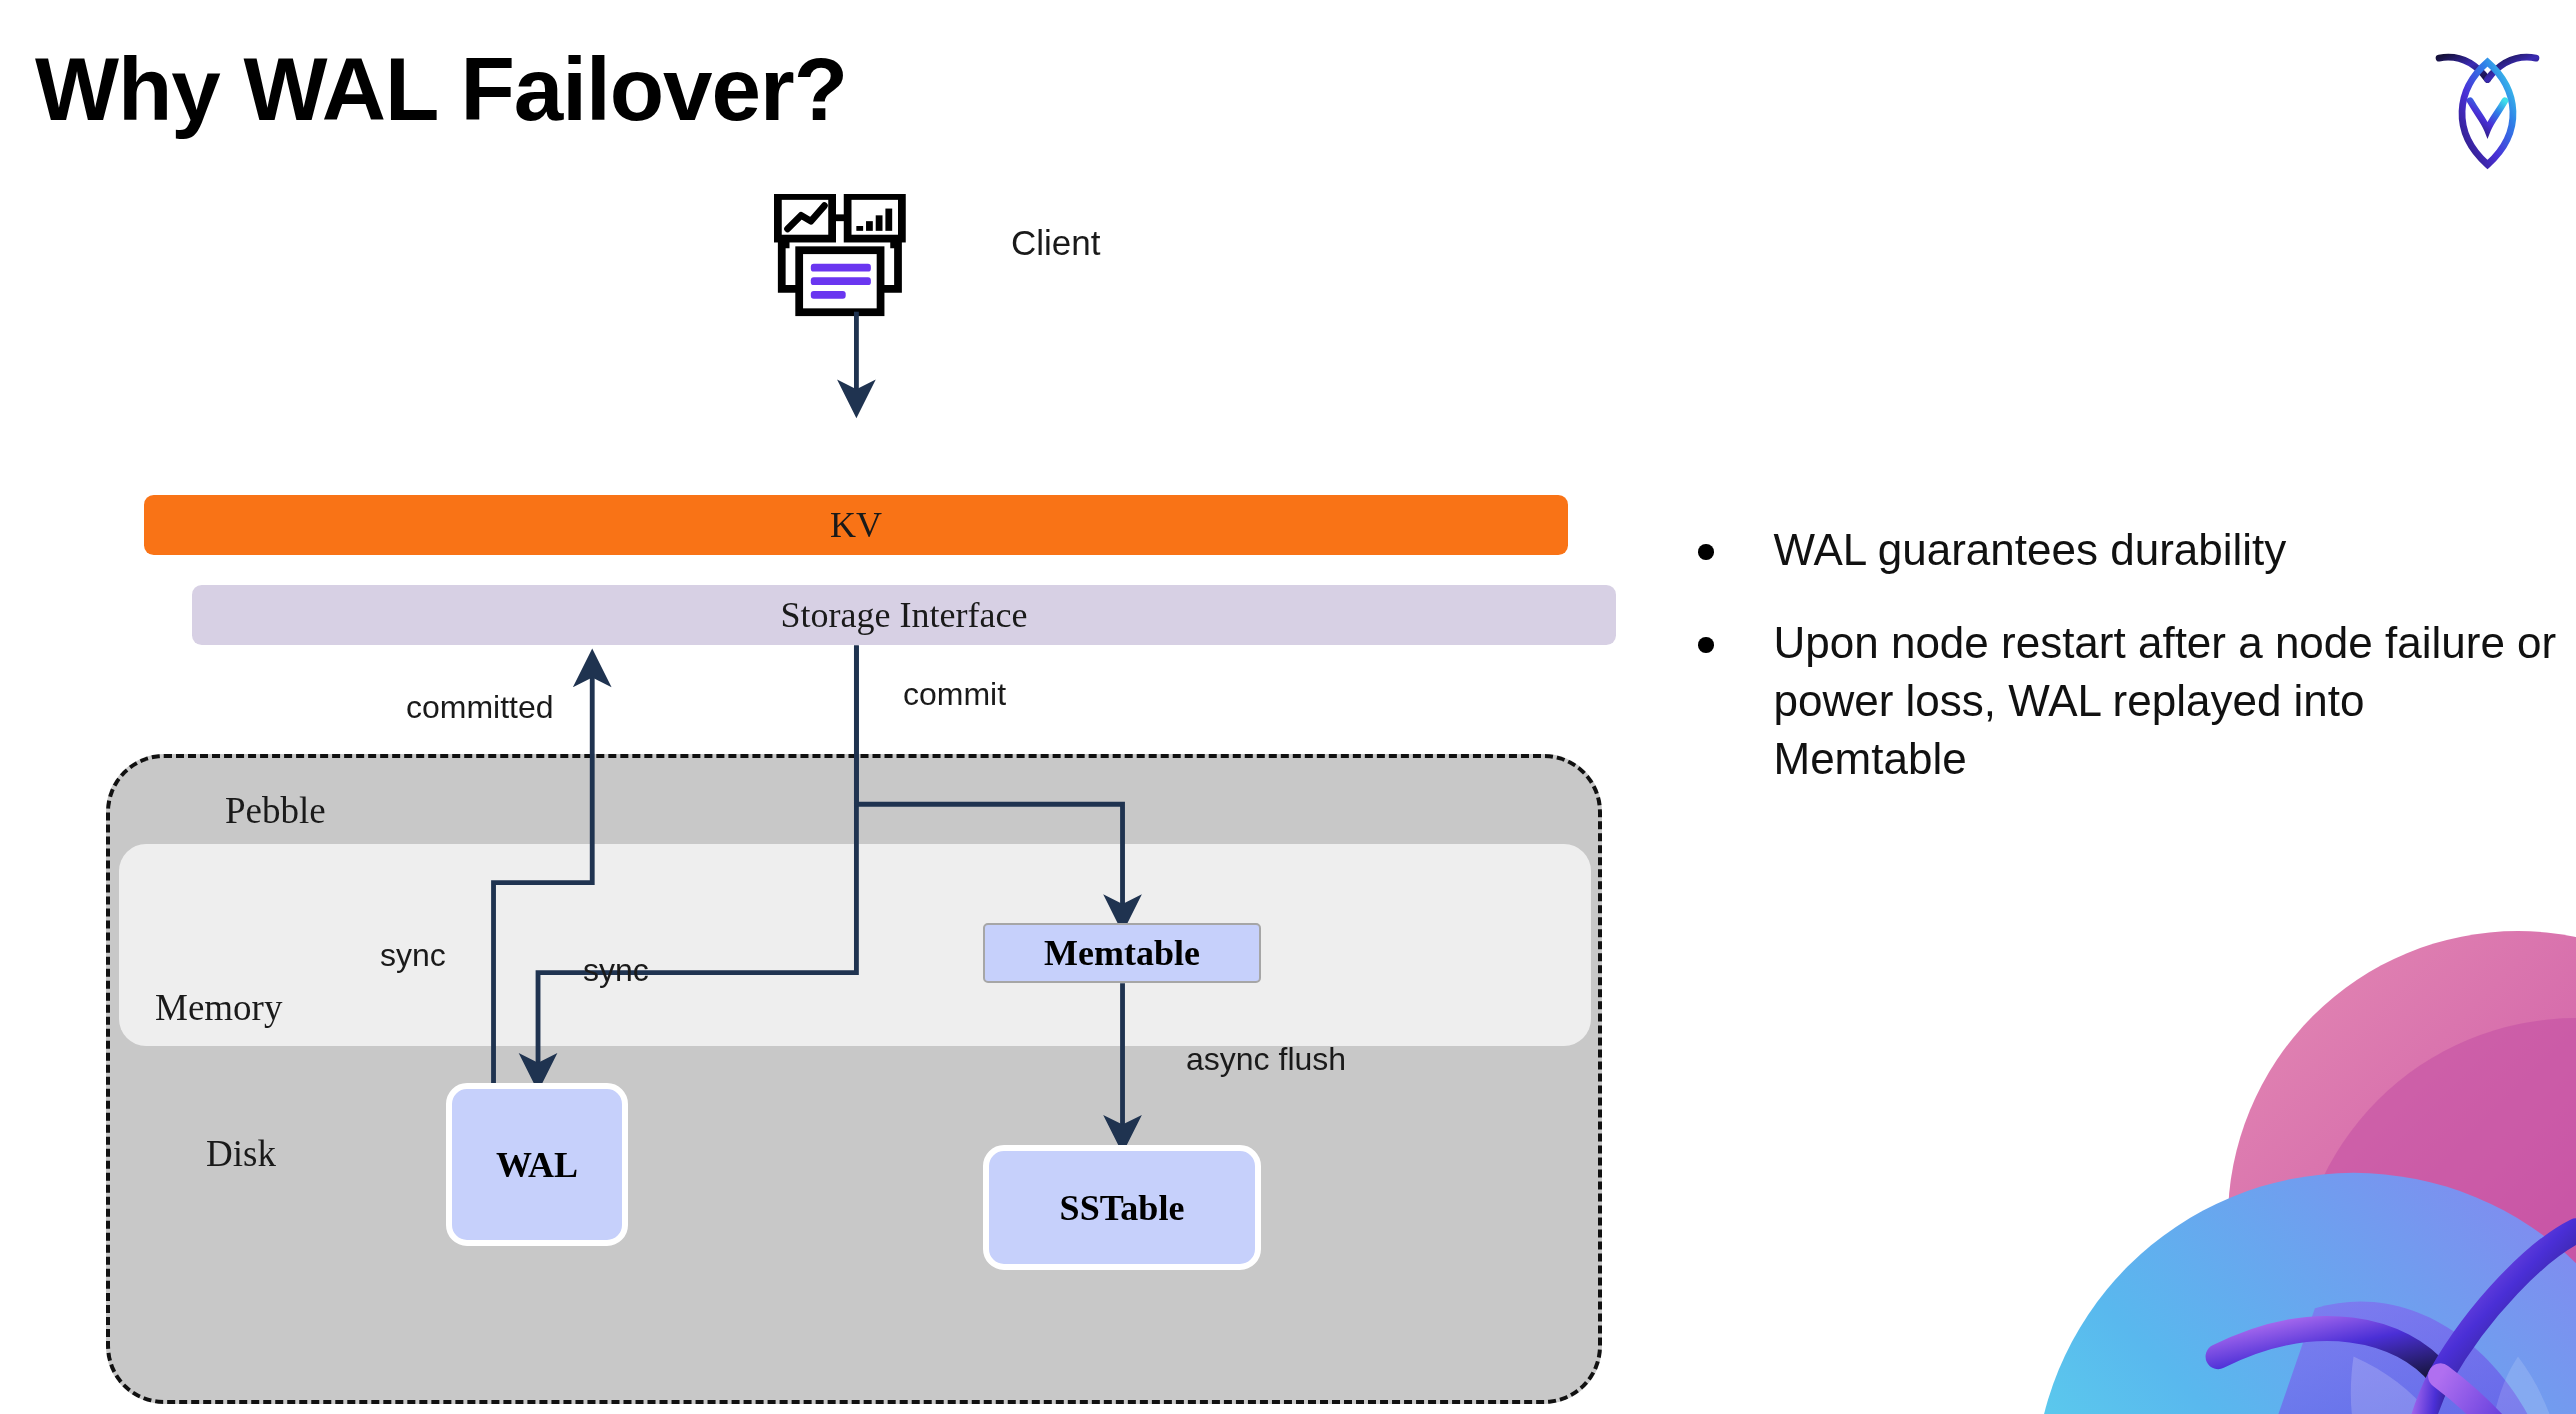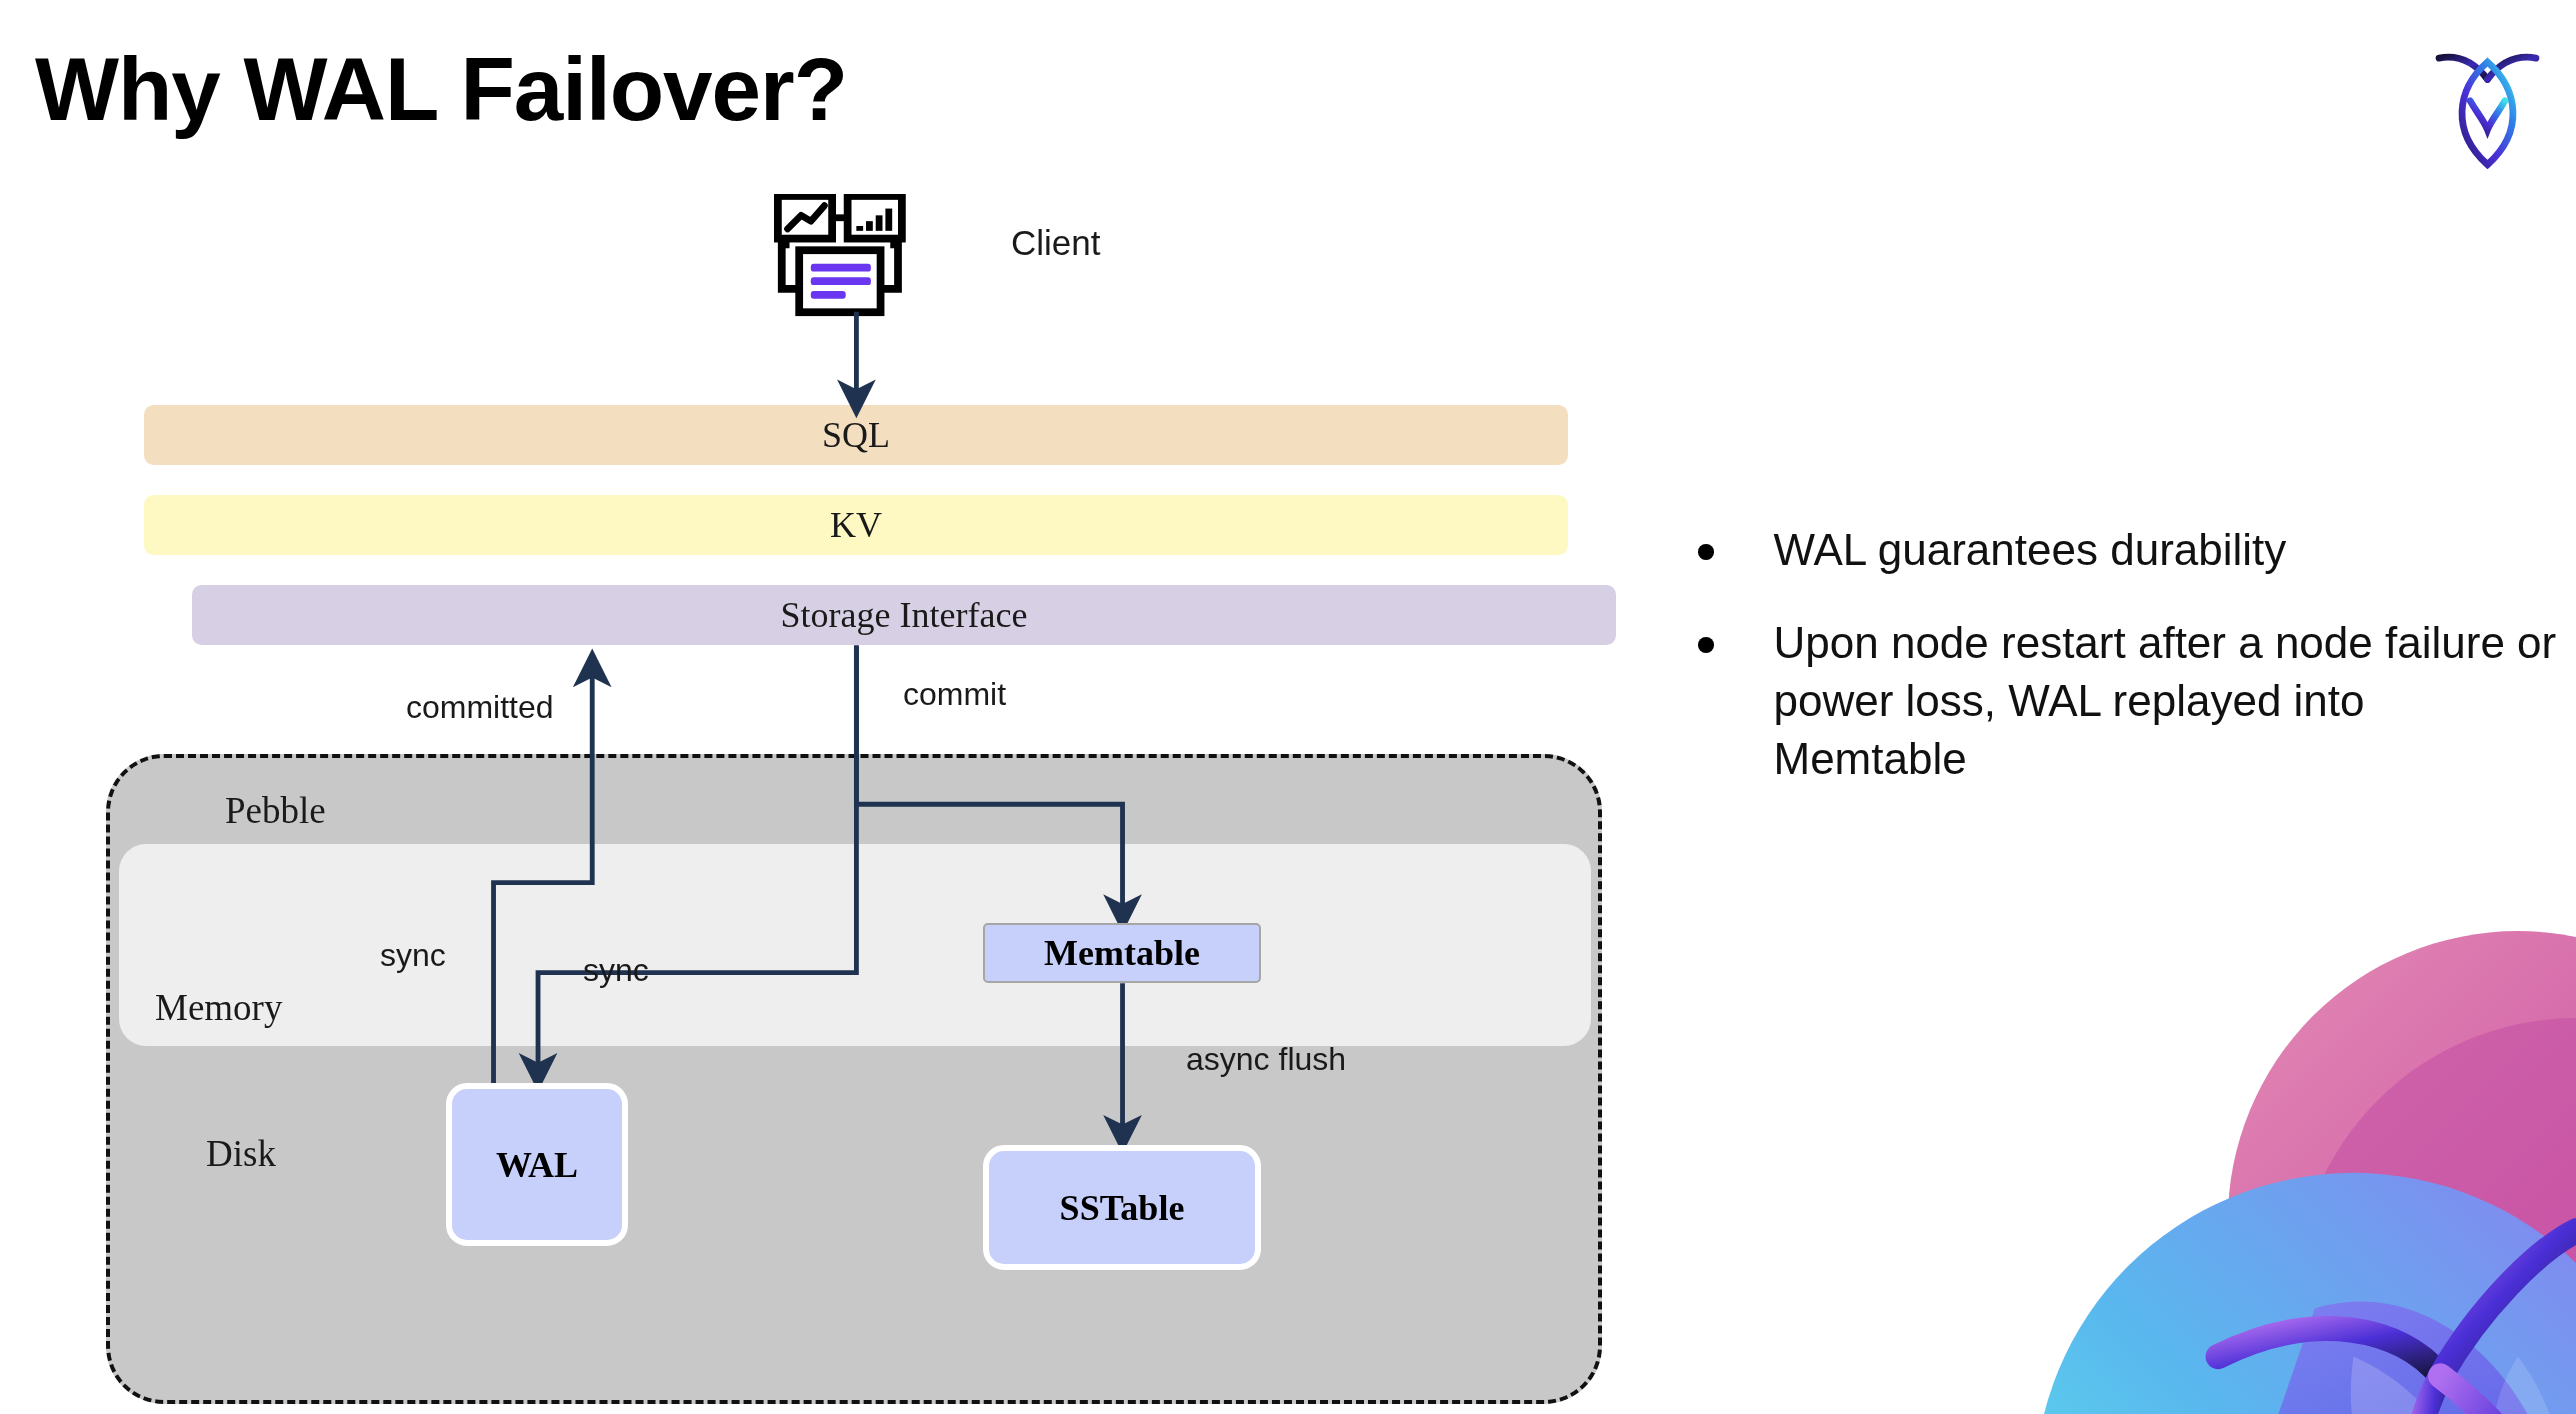--- a/index.html
+++ b/index.html
@@ -77,21 +77,21 @@
     height: 60px;
     border-radius: 9.7px;
     display: flex;
     align-items: center;
     justify-content: center;
     font-family: "Liberation Serif", serif;
     font-size: 36px;
     color: #1a1a1a;
   }
   #bar-sql { top: 405px; background: #f3dfc0; }
-  #bar-kv  { top: 495px; background: #fef9c3; }
+  #bar-kv  { top: 495px; background: #f97316; }
   #bar-si  { top: 585px; background: #d7d0e4; margin-left: 48px; }
 
   
   #pebble-box {
     position: absolute;
     left: 106px;
     top: 754px;
     width: 1496px;
     height: 650px;
     background: #c8c8c8;
@@ -316,23 +316,20 @@
       <path d="M120 52 L128 52 L128 98 L112 98" fill="none" stroke="#000000" stroke-width="8"></path>
 
       <rect x="26" y="58" width="84" height="64" fill="#ffffff" stroke="#000000" stroke-width="8"></rect>
       <rect x="38" y="72" width="62" height="8" rx="3" fill="#6a36f0"></rect>
       <rect x="38" y="86" width="62" height="8" rx="3" fill="#6a36f0"></rect>
       <rect x="38" y="100" width="36" height="8" rx="3" fill="#6a36f0"></rect>
     </svg>
   </div>
   <div id="client-label">Client</div>
 
-  <div class="layer-bar" id="bar-sql">
-    <span>SQL</span>
-  </div>
   <div class="layer-bar" id="bar-kv">
     <span>KV</span>
   </div>
   <div class="layer-bar" id="bar-si">
     <span>Storage Interface</span>
   </div>
 
   <div id="pebble-box"></div>
   <div id="memory-box"></div>
   <div id="pebble-label">Pebble</div>

